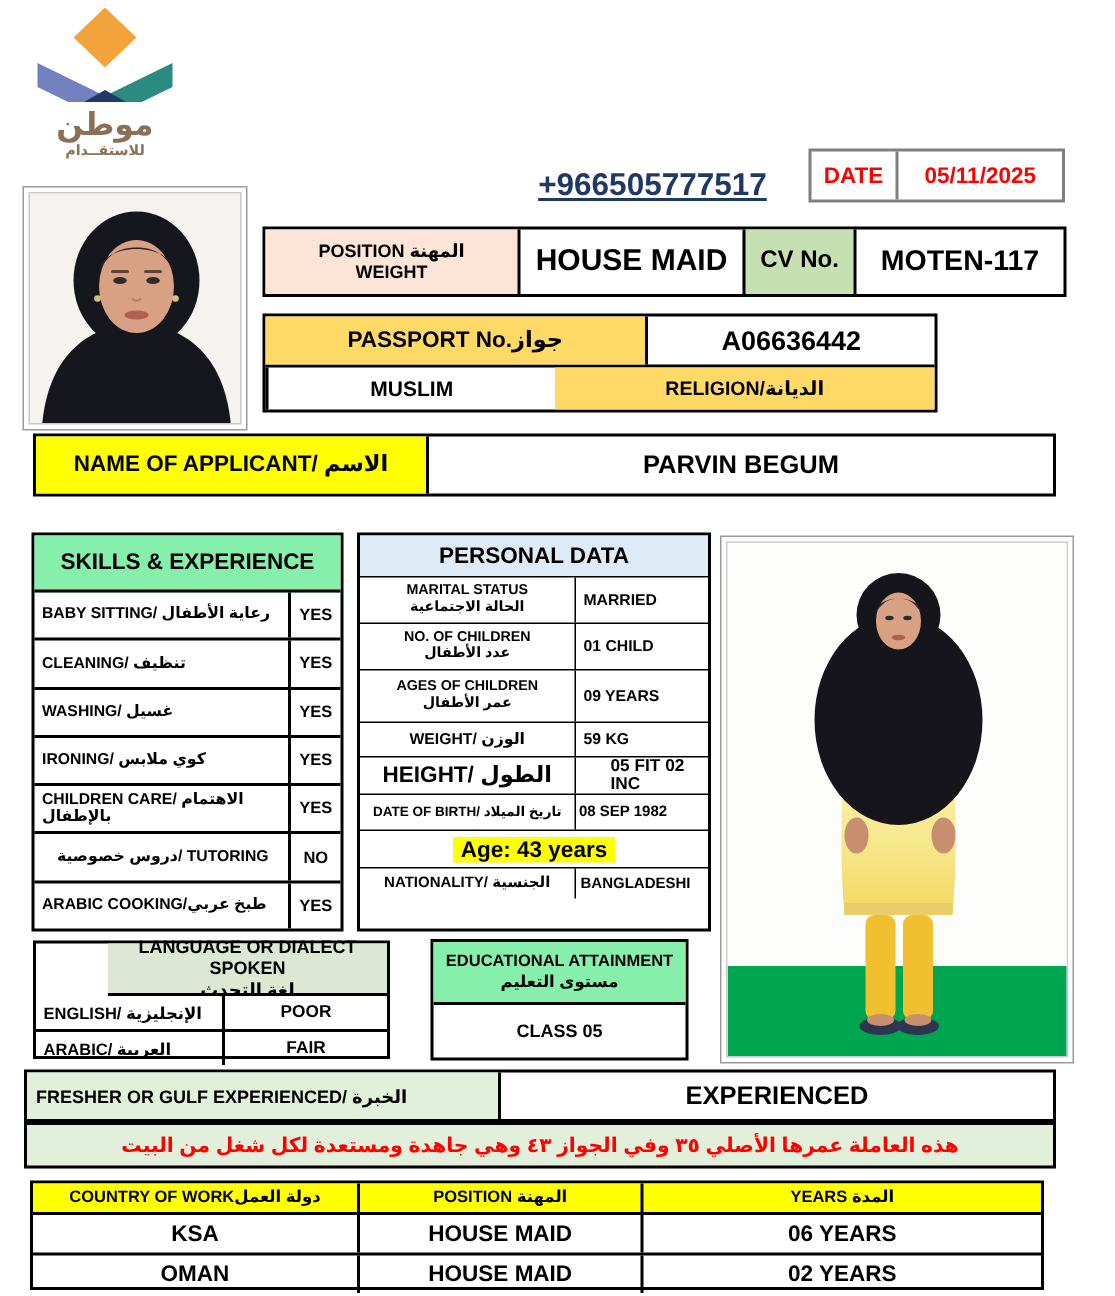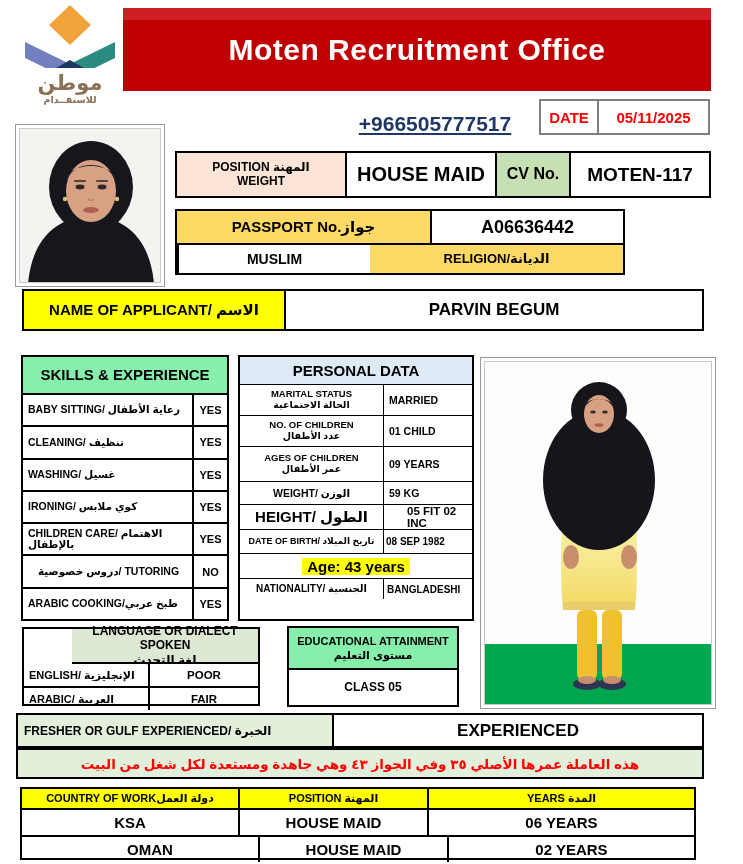--- a/index.html
+++ b/index.html
@@ -56,44 +56,41 @@
   
   .edu .hdr{height:42px;border-bottom:2px solid #000;flex-direction:column;font-size:11px;line-height:1.3;}
   .edu .val{height:35px;font-size:12px;}
   
   .fresher .fl{width:308px;display:flex;align-items:center;padding-left:6px;font-size:12px;}
   .fresher .fv{flex:1;border-left:2px solid #000;display:flex;align-items:center;justify-content:center;font-size:17px;}
   .note{display:flex;align-items:center;justify-content:center;color:#f00;font-size:13.5px;direction:rtl;}
   
   .work .whead{height:19px;background:#ffff00;display:flex;border-bottom:2px solid #000;font-size:11px;}
   .work .wrow{height:25px;display:flex;border-bottom:2px solid #000;font-size:15px;}
-  .work .wrow:last-child{border-bottom:none;padding-left:20px;}
+  .work .wrow:last-child{border-bottom:none;}
   .wc1{width:216px;}.wc2{width:189px;}.wc3{flex:1;}
   
   .logo-text{color:#8a7156;text-align:center;line-height:1;}
 </style>
 </head>
 <body>
 
 <div class="page">
 
   <div class="abs" style="left:16px;top:4px;width:108px;height:98px;">
     <svg width="108" height="64" viewBox="0 0 108 64">
       <polygon points="54,1 75,21 54,41 33,21" fill="#f2a33c"></polygon>
       <polygon points="9,38 54,60 54,76 9,54" fill="#7380c0"></polygon>
       <polygon points="99,38 54,60 54,76 99,54" fill="#2a8c80"></polygon>
       <polygon points="54,56 68,64 54,80 40,64" fill="#1f3864"></polygon>
     </svg>
     <div class="logo-text" style="font-size:21px;">موطن</div>
     <div class="logo-text" style="font-size:9.5px;margin-top:2px;">للاستقــدام</div>
   </div>
 
-  <div class="abs banner" style="left:123px;top:8px;width:588px;height:83px;">
-    <div class="banner-title">Moten Recruitment Office</div>
-  </div>
 
   <div class="abs phone" style="left:325px;top:112px;width:220px;height:28px;">+966505777517</div>
 
   <div class="abs datebox" style="left:539px;top:99px;width:171px;height:36px;">
     <div class="c1">DATE</div>
     <div class="c2">05/11/2025</div>
   </div>
 
   <div class="abs frame" style="left:15px;top:124px;width:150px;height:163px;">
     <div class="frame-inner">

